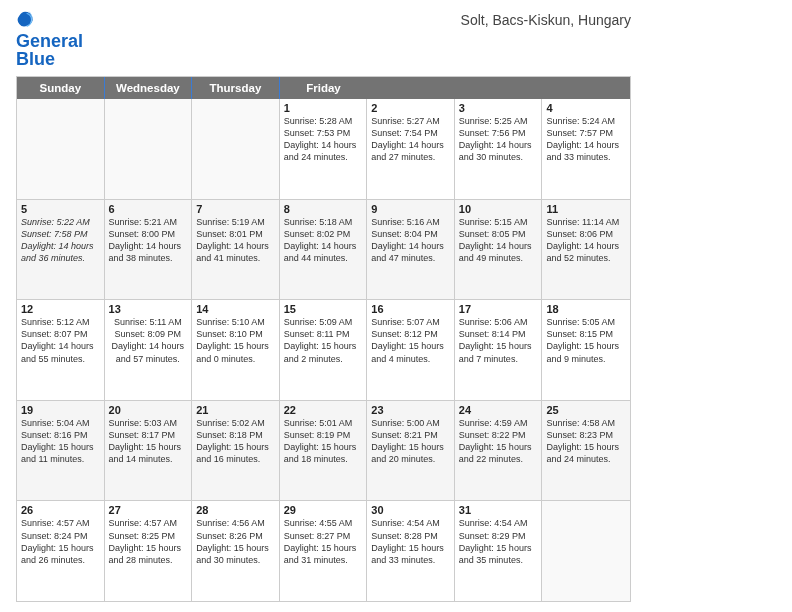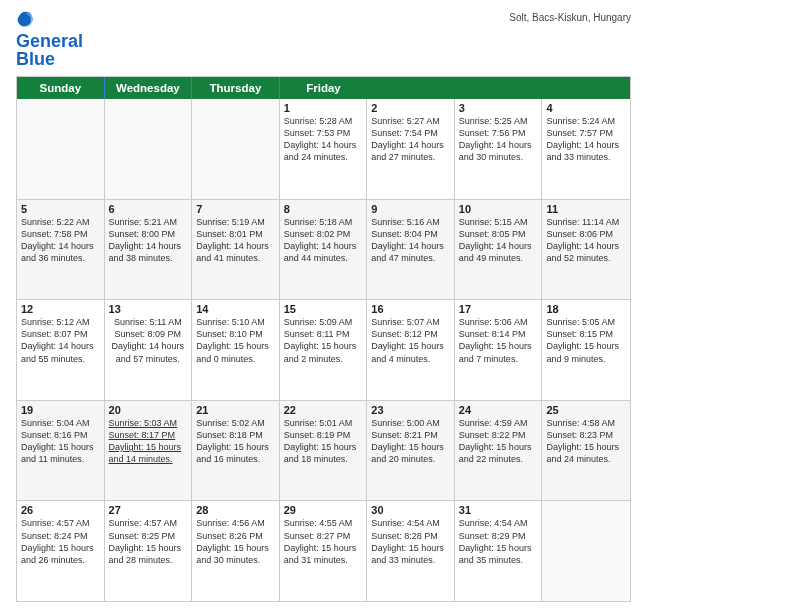--- a/index.html
+++ b/index.html
@@ -36,33 +36,33 @@
     .title-block {
       text-align: right;
     }
     .main-title {
       font-size: 30px;
       font-weight: bold;
       color: #222;
       line-height: 1.1;
     }
     .subtitle {
-      font-size: 10px;
+      font-size: 14px;
       color: #444;
     }
     .calendar {
       flex: 1;
       display: flex;
       flex-direction: column;
       border: 1px solid #ccc;
     }
     .cal-header-row {
       display: grid;
       grid-template-columns: repeat(7, 1fr);
-      background: #15803d;
+      background: #737373;
     }
     .cal-header-cell {
       color: #fff;
       font-size: 11.5px;
       font-weight: bold;
       text-align: center;
       padding: 5px 2px;
       border-right: 1px solid #3a7bd5;
     }
     .cal-header-cell:last-child { border-right: none; }
@@ -163,21 +163,21 @@
             <span class="day-num">4</span>
             <div class="cell-text" style="white-space: pre-line;">Sunrise: 5:24 AM
 Sunset: 7:57 PM
 Daylight: 14 hours
 and 33 minutes.</div>
           </div>
         </div>
         <div class="cal-row">
           <div class="cal-cell alt-bg">
             <span class="day-num">5</span>
-            <div class="cell-text" style="white-space: pre-line;">Sunrise: 5:22 AM
+            <div class="cell-text" style="white-space: pre-line; font-style: italic;">Sunrise: 5:22 AM
 Sunset: 7:58 PM
 Daylight: 14 hours
 and 36 minutes.</div>
           </div>
           <div class="cal-cell alt-bg">
             <span class="day-num">6</span>
             <div class="cell-text" style="white-space: pre-line;">Sunrise: 5:21 AM
 Sunset: 8:00 PM
 Daylight: 14 hours
 and 38 minutes.</div>
@@ -272,21 +272,21 @@
         <div class="cal-row">
           <div class="cal-cell alt-bg">
             <span class="day-num">19</span>
             <div class="cell-text" style="white-space: pre-line;">Sunrise: 5:04 AM
 Sunset: 8:16 PM
 Daylight: 15 hours
 and 11 minutes.</div>
           </div>
           <div class="cal-cell alt-bg">
             <span class="day-num">20</span>
-            <div class="cell-text" style="white-space: pre-line; text-decoration: underline;">Sunrise: 5:03 AM
+            <div class="cell-text" style="white-space: pre-line;">Sunrise: 5:03 AM
 Sunset: 8:17 PM
 Daylight: 15 hours
 and 14 minutes.</div>
           </div>
           <div class="cal-cell alt-bg">
             <span class="day-num">21</span>
             <div class="cell-text" style="white-space: pre-line;">Sunrise: 5:02 AM
 Sunset: 8:18 PM
 Daylight: 15 hours
 and 16 minutes.</div>

